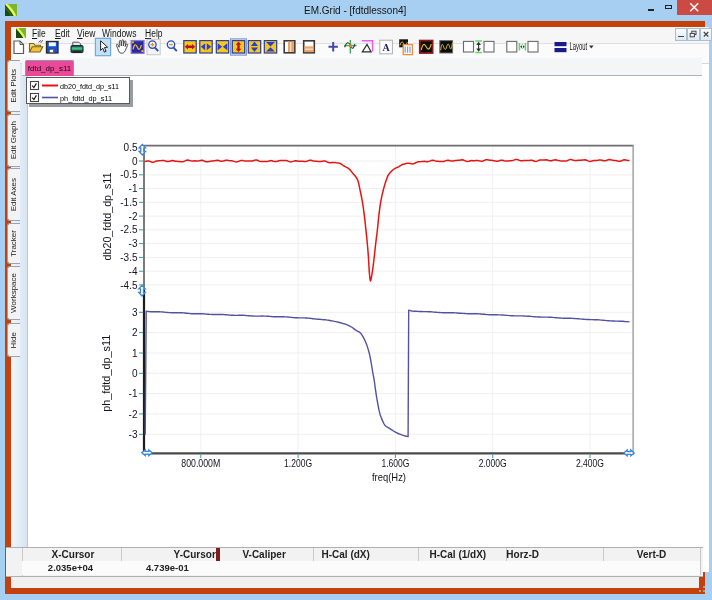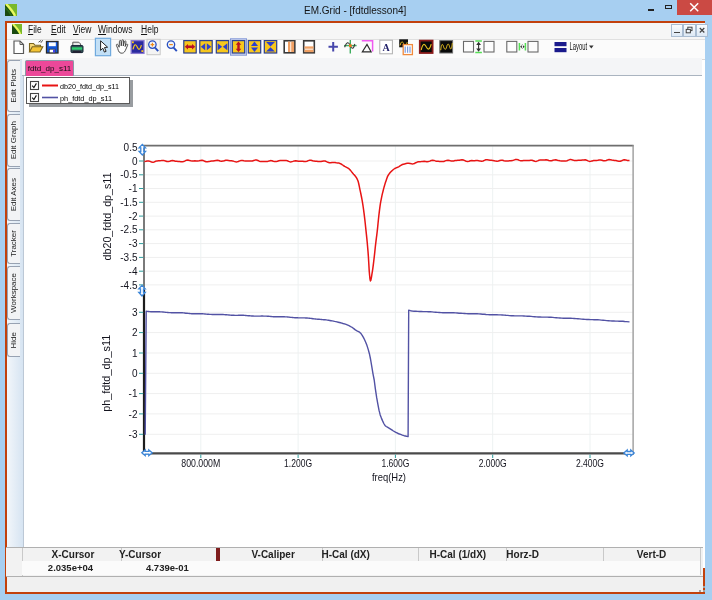--- a/index.html
+++ b/index.html
@@ -16,21 +16,21 @@
   </svg>
   <div class="abs" style="left:304px;top:4px;font-size:11.5px;color:#151515;transform:scaleX(0.87);transform-origin:left top;white-space:nowrap;">EM.Grid - [fdtdlesson4]</div>
   <div class="abs" style="left:648px;top:8.8px;width:5.5px;height:1.8px;background:#222;"></div>
   <div class="abs" style="left:664.5px;top:5.2px;width:5.2px;height:2.2px;border:1.4px solid #222;"></div>
   <div class="abs" style="left:677px;top:0;width:35px;height:15px;background:#cb4a44;">
     <svg width="35" height="15">
         <path d="M13.2,3.2 L21.2,11.2 M21.2,3.2 L13.2,11.2" stroke="#fff" stroke-width="1.5"></path>
       </svg>
   </div>
 
-  <div class="abs" style="left:4.5px;top:20.5px;width:700px;height:573px;background:#f0f0f0;border:2px solid #c2410c;box-sizing:border-box;">
+  <div class="abs" style="left:4.5px;top:20.5px;width:700px;height:573px;background:#f0f0f0;border:6px solid #c2410c;box-sizing:border-box;">
 
     <div class="abs" style="left:0;top:0;width:698px;height:16px;background:#f6f6f6;font-size:11px;color:#141414;">
       <svg class="abs" style="left:5px;top:1px" width="10" height="10" viewBox="0 0 12 12">
         <rect width="12" height="12" fill="#7ab82a"></rect>
         <path d="M0,0 L9,12 L0,12 Z" fill="#1a4a10"></path>
         <path d="M1,0 C5,4 8,7 10,12" stroke="#e8f860" stroke-width="2.4" fill="none"></path>
       </svg>
       <span class="abs mi" style="left:21.5px;top:1.5px;"><u>F</u>ile</span>
       <span class="abs mi" style="left:44px;top:1.5px;"><u>E</u>dit</span>
       <span class="abs mi" style="left:66.5px;top:1.5px;"><u>V</u>iew</span>
@@ -262,22 +262,22 @@
         <text x="33" y="10.5" font-size="8" textLength="59" lengthAdjust="spacingAndGlyphs">db20_fdtd_dp_s11</text>
         <rect x="3.5" y="15.5" width="8" height="8" fill="#fff" stroke="#444" stroke-width="1.1"></rect>
         <path d="M5.2,19.6 l1.7,2 l2.5,-4.2" fill="none" stroke="#111" stroke-width="1.1"></path>
         <line x1="15" y1="19.5" x2="31" y2="19.5" stroke="#5252a4" stroke-width="1.6"></line>
         <text x="33" y="22.5" font-size="8" textLength="52" lengthAdjust="spacingAndGlyphs">ph_fdtd_dp_s11</text>
       </svg></div>
   <div style="position:absolute;left:5.5px;top:546.5px;width:697px;height:28.5px;background:#f2f2f2;border-top:1px solid #b0b0b0;border-bottom:1px solid #b0b0b0;">
       <div style="position:absolute;left:16.5px;top:13px;width:678px;height:1px;background:#c9c9c9;"></div>
       <div style="position:absolute;left:16.5px;top:0;width:1px;height:28px;background:#c9c9c9;"></div>
       <div style="position:absolute;left:19px;top:0;width:96.9px;height:13px;border-right:1px solid #c9c9c9;text-align:center;font-size:10px;font-weight:bold;color:#222;line-height:13px;">X-Cursor</div>
-      <div style="position:absolute;left:113.4px;top:0;width:96.9px;height:13px;border-right:4px solid #7f1d1d;text-align:left;font-size:10px;font-weight:bold;color:#222;line-height:13px;">Y-Cursor</div>
-      <div style="position:absolute;left:210.2px;top:0;width:96.9px;height:13px;border-right:1px solid #c9c9c9;text-align:center;font-size:10px;font-weight:bold;color:#222;line-height:13px;margin-left:9px;">V-Caliper</div>
+      <div style="position:absolute;left:113.4px;top:0;width:96.9px;height:13px;border-right:4px solid #7f1d1d;text-align:right;font-size:10px;font-weight:bold;color:#222;line-height:13px;">Y-Cursor</div>
+      <div style="position:absolute;left:210.2px;top:0;width:96.9px;height:13px;border-right:1px solid #c9c9c9;text-align:center;font-size:10px;font-weight:bold;color:#222;line-height:13px;">V-Caliper</div>
       <div style="position:absolute;left:316px;top:0;width:96.9px;height:13px;border-right:1px solid #c9c9c9;text-align:left;font-size:10px;font-weight:bold;color:#222;line-height:13px;">H-Cal (dX)</div>
       <div style="position:absolute;left:403.9px;top:0;width:96.9px;height:13px;border-right:1px solid #c9c9c9;text-align:center;font-size:10px;font-weight:bold;color:#222;line-height:13px;">H-Cal (1/dX)</div>
       <div style="position:absolute;left:500.8px;top:0;width:96.9px;height:13px;border-right:1px solid #c9c9c9;text-align:left;font-size:10px;font-weight:bold;color:#222;line-height:13px;">Horz-D</div>
       <div style="position:absolute;left:597.6px;top:0;width:96.9px;height:13px;border-right:1px solid #c9c9c9;text-align:center;font-size:10px;font-weight:bold;color:#222;line-height:13px;">Vert-D</div>
       <div style="position:absolute;left:16.5px;top:13.5px;width:96.9px;height:14px;background:#fbfbfb;border-right:1px solid #c9c9c9;text-align:center;font-size:9.5px;font-weight:bold;color:#222;line-height:13.5px;">2.035e+04</div>
       <div style="position:absolute;left:113.4px;top:13.5px;width:96.9px;height:14px;background:#fbfbfb;border-right:1px solid #c9c9c9;text-align:center;font-size:9.5px;font-weight:bold;color:#222;line-height:13.5px;">4.739e-01</div>
       <div style="position:absolute;left:210.2px;top:13.5px;width:96.9px;height:14px;background:#fbfbfb;border-right:1px solid #c9c9c9;text-align:center;font-size:9.5px;font-weight:bold;color:#222;line-height:13.5px;"></div>
       <div style="position:absolute;left:307.1px;top:13.5px;width:96.9px;height:14px;background:#fbfbfb;border-right:1px solid #c9c9c9;text-align:center;font-size:9.5px;font-weight:bold;color:#222;line-height:13.5px;"></div>
       <div style="position:absolute;left:403.9px;top:13.5px;width:96.9px;height:14px;background:#fbfbfb;border-right:1px solid #c9c9c9;text-align:center;font-size:9.5px;font-weight:bold;color:#222;line-height:13.5px;"></div>
       <div style="position:absolute;left:500.8px;top:13.5px;width:96.9px;height:14px;background:#fbfbfb;border-right:1px solid #c9c9c9;text-align:center;font-size:9.5px;font-weight:bold;color:#222;line-height:13.5px;"></div>

